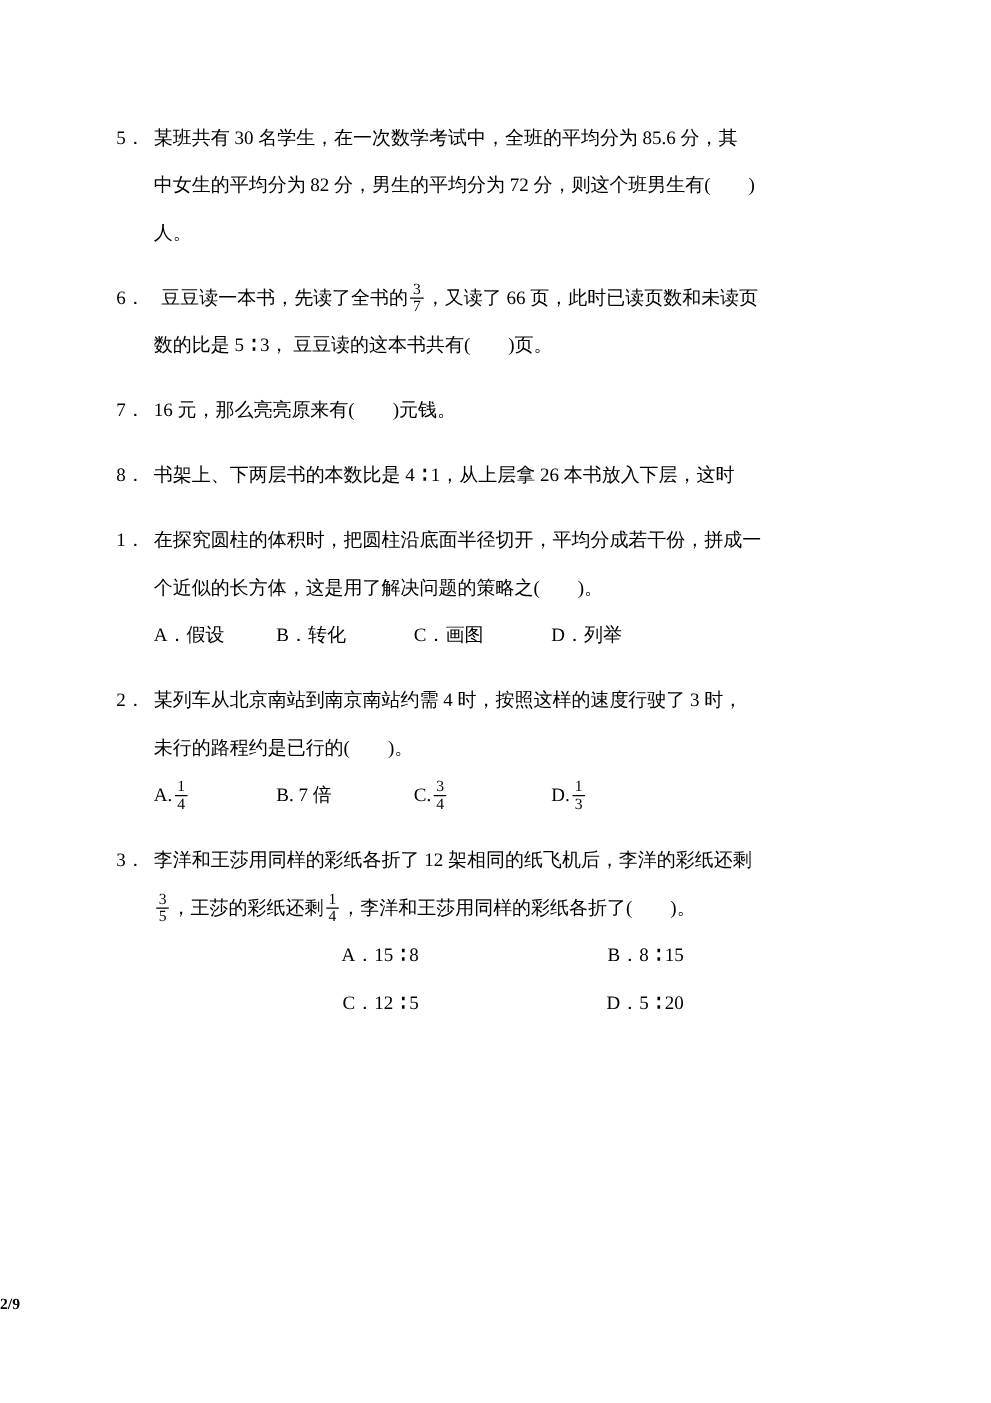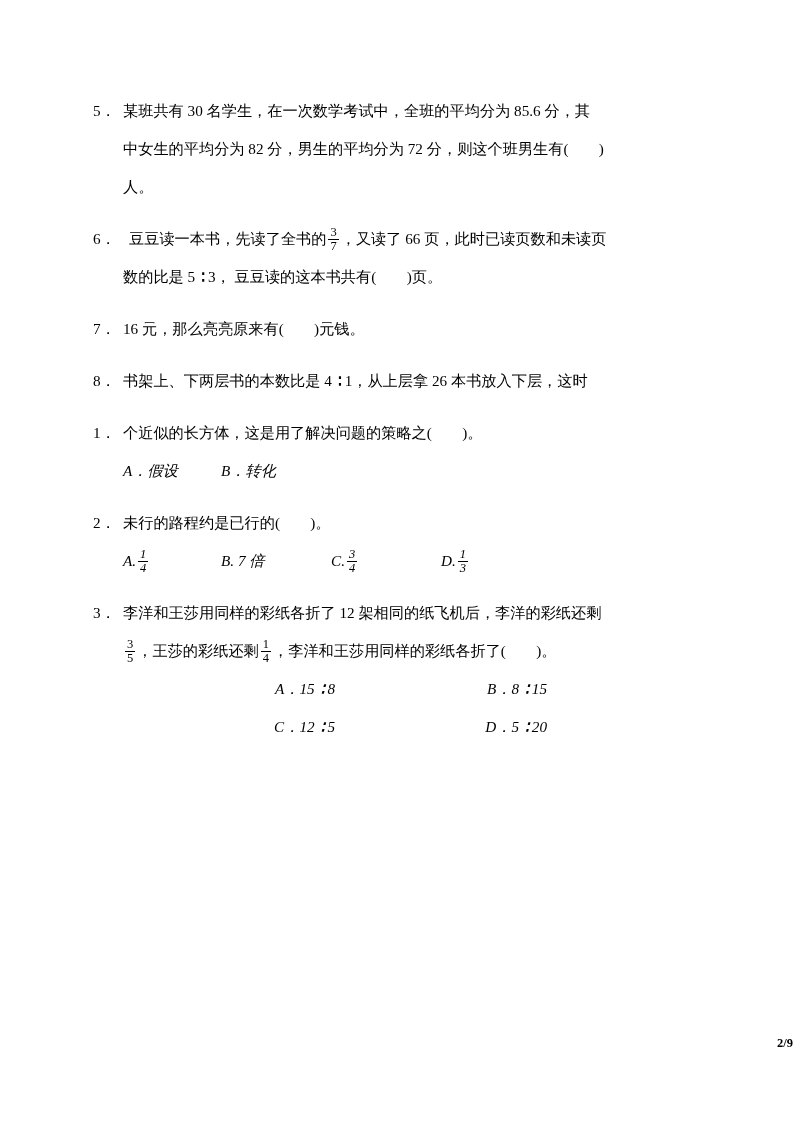--- a/index.html
+++ b/index.html
@@ -76,33 +76,32 @@
     margin-left: -11px;
     font-weight: normal;
   }
   .choices {
     display: flex;
     line-height: 38px;
     font-size: 15.2px;
   }
   .choice {
     white-space: nowrap;
-    font-style: italic;
   }
   .c-w1 { width: 98px; }
   .c-w2 { width: 110px; }
   .c-w3 { width: 110px; }
   .c-w4 { width: 110px; }
   .c-half { width: 212px; text-align: right; }
   .pagenum {
     position: absolute;
     left: 0;
     top: 1036px;
     width: 793px;
-    text-align: right;
+    text-align: left;
     font-size: 12.5px;
     font-family: "Liberation Serif", serif;
     font-weight: bold;
     color: #000;
   }
   .sp { display: inline-block; width: 6px; }
 </style>
 </head>
 <body>
 
@@ -142,31 +141,35 @@
       <div class="q-num">8．</div>
       <div class="q-body">
         <div class="line">书架上、下两层书的本数比是 4 ∶ 1，从上层拿 26 本书放入下层，这时</div>
       </div>
     </div>
 
 
     <div class="q">
       <div class="q-num">1．</div>
       <div class="q-body">
+        <div class="line">在探究圆柱的体积时，把圆柱沿底面半径切开，平均分成若干份，拼成一</div>
         <div class="line">个近似的长方体，这是用了解决问题的策略之(　　)。</div>
         <div class="choices">
           <div class="choice c-w1">A．假设</div>
           <div class="choice c-w2">B．转化</div>
+          <div class="choice c-w3">C．画图</div>
+          <div class="choice c-w4">D．列举</div>
         </div>
       </div>
     </div>
 
     <div class="q">
       <div class="q-num">2．</div>
       <div class="q-body">
+        <div class="line">某列车从北京南站到南京南站约需 4 时，按照这样的速度行驶了 3 时，</div>
         <div class="line">未行的路程约是已行的(　　)。</div>
         <div class="choices">
           <div class="choice c-w1">
             <span>A.</span><span class="frac">
                 <span class="num">1</span>
                 <span class="den">4</span>
               </span>
           </div>
           <div class="choice c-w2">
             <span>B.</span>&nbsp;<span>7 倍</span>

